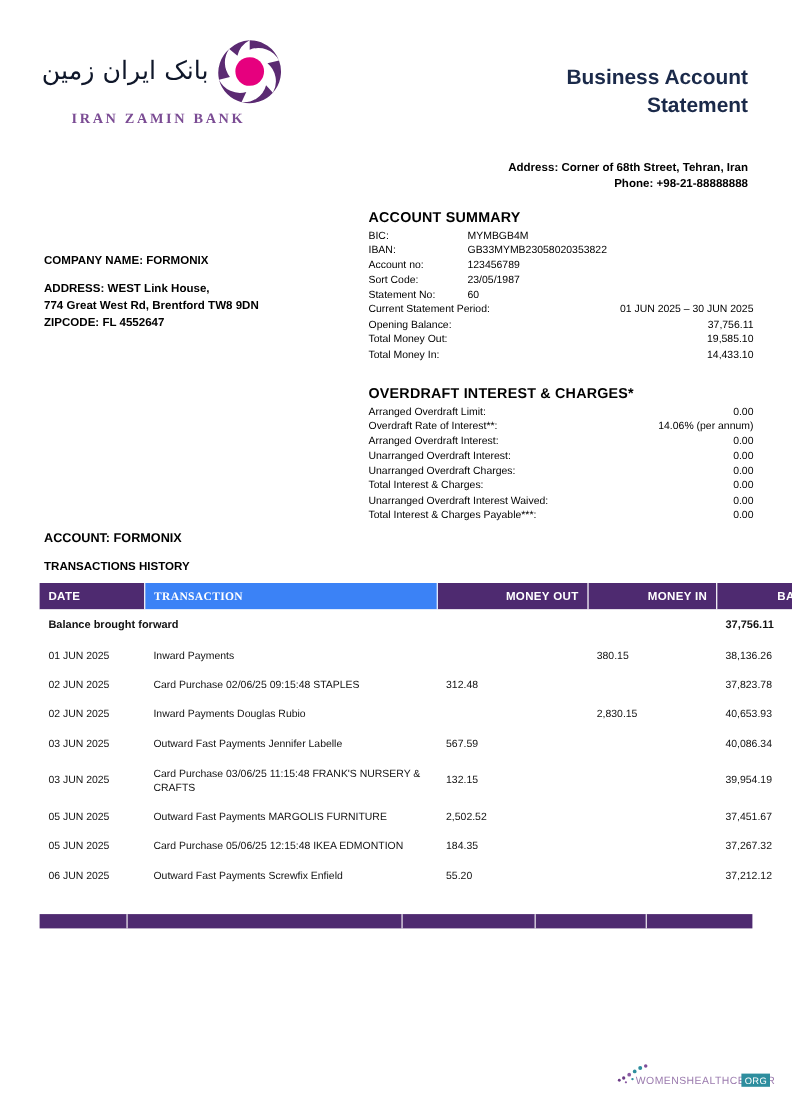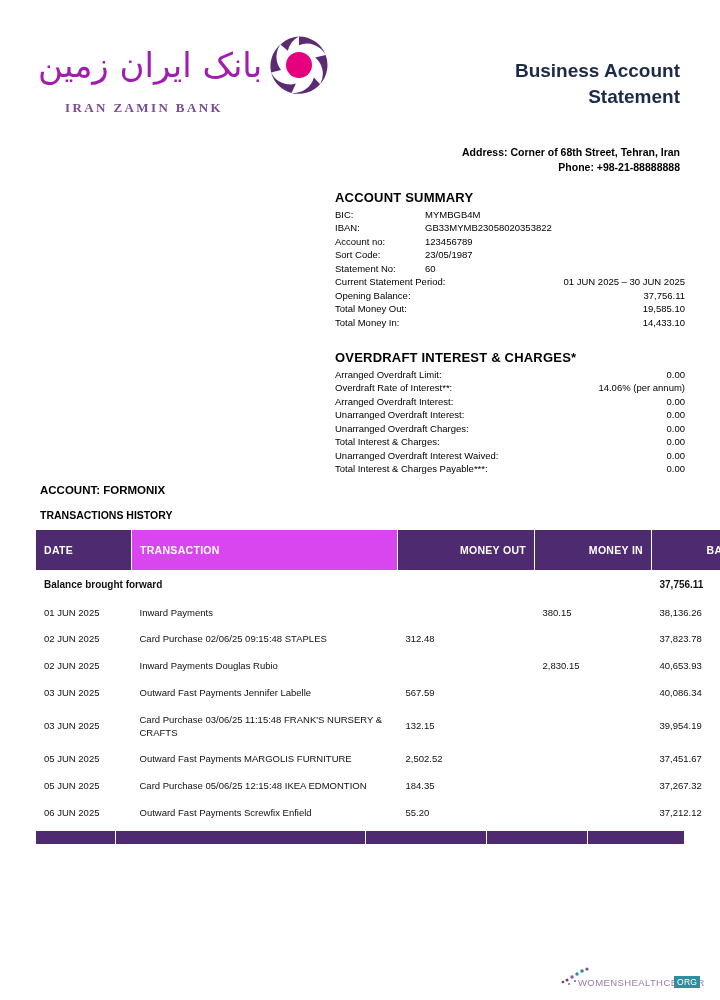--- a/index.html
+++ b/index.html
@@ -35,22 +35,22 @@
     top: 34px;
     width: 260px;
   }
   .logo-row {
     display: flex;
     align-items: center;
     justify-content: flex-start;
   }
   .logo-script {
     font-family: "DejaVu Sans", sans-serif;
-    font-size: 34px;
-    color: #a21caf;
+    font-size: 23px;
+    color: #0f172a;
     direction: rtl;
     white-space: nowrap;
     line-height: 1.25;
     font-weight: 500;
     margin-right: 6px;
   }
   .logo-mark {
     width: 62px;
     height: 62px;
     flex: 0 0 62px;
@@ -169,21 +169,21 @@
     top: 530px;
     width: 648px;
     border-collapse: collapse;
     table-layout: fixed;
   }
   .tx-table thead th {
     background: #4E2A70;
     color: #ffffff;
     font-size: 10.5px;
     font-weight: bold;
-    height: 40px;
+    height: 24px;
     padding: 0 8px;
     border-right: 1.5px solid #ffffff;
     letter-spacing: 0.3px;
     vertical-align: middle;
   }
   .tx-table thead th:last-child {
     border-right: none;
   }
   .th-date    { width: 79px;  text-align: left; }
   .th-desc    { width: 249px; text-align: left; }
@@ -296,20 +296,27 @@
       <div>Business Account</div>
       <div>Statement</div>
     </div>
 
     <div class="bank-contact">
       <div>Address: Corner of 68th Street, Tehran, Iran</div>
       <div>Phone: +98-21-88888888</div>
     </div>
   </div>
 
+  <div class="company-block">
+    <div>COMPANY NAME: FORMONIX</div>
+    <div class="gap"></div>
+    <div>ADDRESS: WEST Link House,</div>
+    <div>774 Great West Rd, Brentford TW8 9DN</div>
+    <div>ZIPCODE: FL 4552647</div>
+  </div>
 
   <div class="summary">
     <h2>ACCOUNT SUMMARY</h2>
     <div>
         <div class="kv">
           <div class="k">BIC:</div>
           <div class="v">MYMBGB4M</div>
         </div>
         <div class="kv">
           <div class="k">IBAN:</div>
@@ -384,21 +391,21 @@
       </div>
   </div>
 
   <div class="acct-title">ACCOUNT: FORMONIX</div>
   <div class="tx-title">TRANSACTIONS HISTORY</div>
 
   <table class="tx-table">
     <thead>
       <tr>
         <th class="th-date" style="background: rgb(78, 42, 112);">DATE</th>
-        <th class="th-desc" style="background: #d946ef;">TRANSACTION</th>
+        <th class="th-desc" style="background: #3b82f6; font-family: Liberation Serif, serif;">TRANSACTION</th>
         <th class="th-out" style="background: rgb(78, 42, 112);">MONEY OUT</th>
         <th class="th-in" style="background: rgb(78, 42, 112);">MONEY IN</th>
         <th class="th-balance" style="background: rgb(78, 42, 112);">BALANCE</th>
       </tr>
     </thead>
     <tbody>
       <tr class="brought">
         <td class="td-date td-brought-label" colspan="2">Balance brought forward</td>
         <td class="td-out"></td>
         <td class="td-in"></td>

